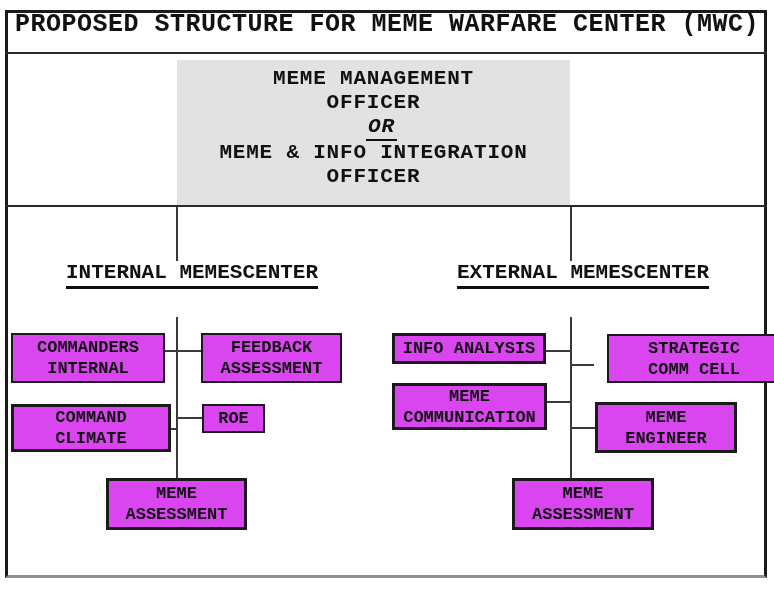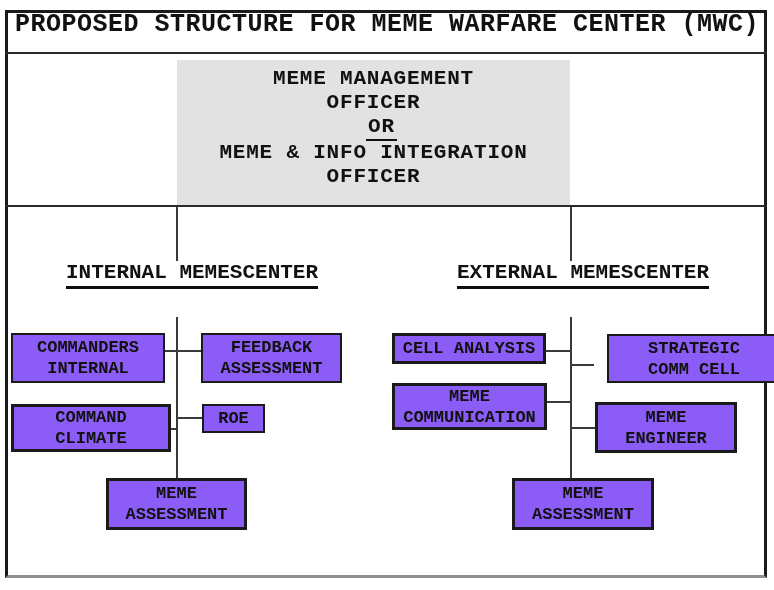--- a/index.html
+++ b/index.html
@@ -28,28 +28,28 @@
   .hline{position:absolute;background:var(--line-color);height:2px;}
   .vline{position:absolute;background:var(--line-color);width:2px;}
   .thin{background:#3a3a3a;}
   .officer-box{
     position:absolute;left:177px;top:60px;width:393px;height:145px;
     background:var(--officer-box-bg);
     display:flex;flex-direction:column;justify-content:flex-start;
     align-items:center;padding:7px 0;box-sizing:border-box;
     font-size:21px;letter-spacing:0.8px;line-height:24px;white-space:nowrap;
   }
-  .or-line{border-bottom:2px solid #111;padding:0 2px 0 2px;letter-spacing:1px;margin-left:16px;}
+  .or-line{font-style:italic;border-bottom:2px solid #111;padding:0 2px 0 2px;letter-spacing:1px;margin-left:16px;}
   .center-heading{
     position:absolute;width:220px;display:flex;flex-direction:row;align-items:center;
     font-size:21px;line-height:24px;white-space:nowrap;
   }
   .center-heading .u{border-bottom:3px solid #0d0d0d;padding-bottom:1px;margin-bottom:3px;}
   .box{
-    position:absolute;background:#8b5cf6;border:2px solid var(--border-color);
+    position:absolute;background:#d946ef;border:2px solid var(--border-color);
     display:flex;flex-direction:column;align-items:center;justify-content:center;
     box-sizing:border-box;font-size:17px;line-height:21px;text-align:center;white-space:nowrap;
   }
   .b3{border-width:3px;}
 </style>
 </head>
 <body>
 
 <div id="stage">
 
@@ -107,21 +107,21 @@
   </div>
   <div class="box" style="left:202px;top:404px;width:63px;height:29px;">
     <span>ROE</span>
   </div>
   <div class="box b3" style="left:106px;top:478px;width:141px;height:52px;">
     <span>MEME</span>
     <span>ASSESSMENT</span>
   </div>
 
   <div class="box b3" style="left:392px;top:333px;width:154px;height:31px;">
-    <span>CELL ANALYSIS</span>
+    <span>INFO ANALYSIS</span>
   </div>
   <div class="box" style="left:561px;top:334px;width:174px;height:49px;margin-left:46px;">
     <span>STRATEGIC</span>
     <span>COMM CELL</span>
   </div>
   <div class="box b3" style="left:392px;top:383px;width:155px;height:47px;">
     <span>MEME</span>
     <span>COMMUNICATION</span>
   </div>
   <div class="box b3" style="left:595px;top:402px;width:142px;height:51px;">

